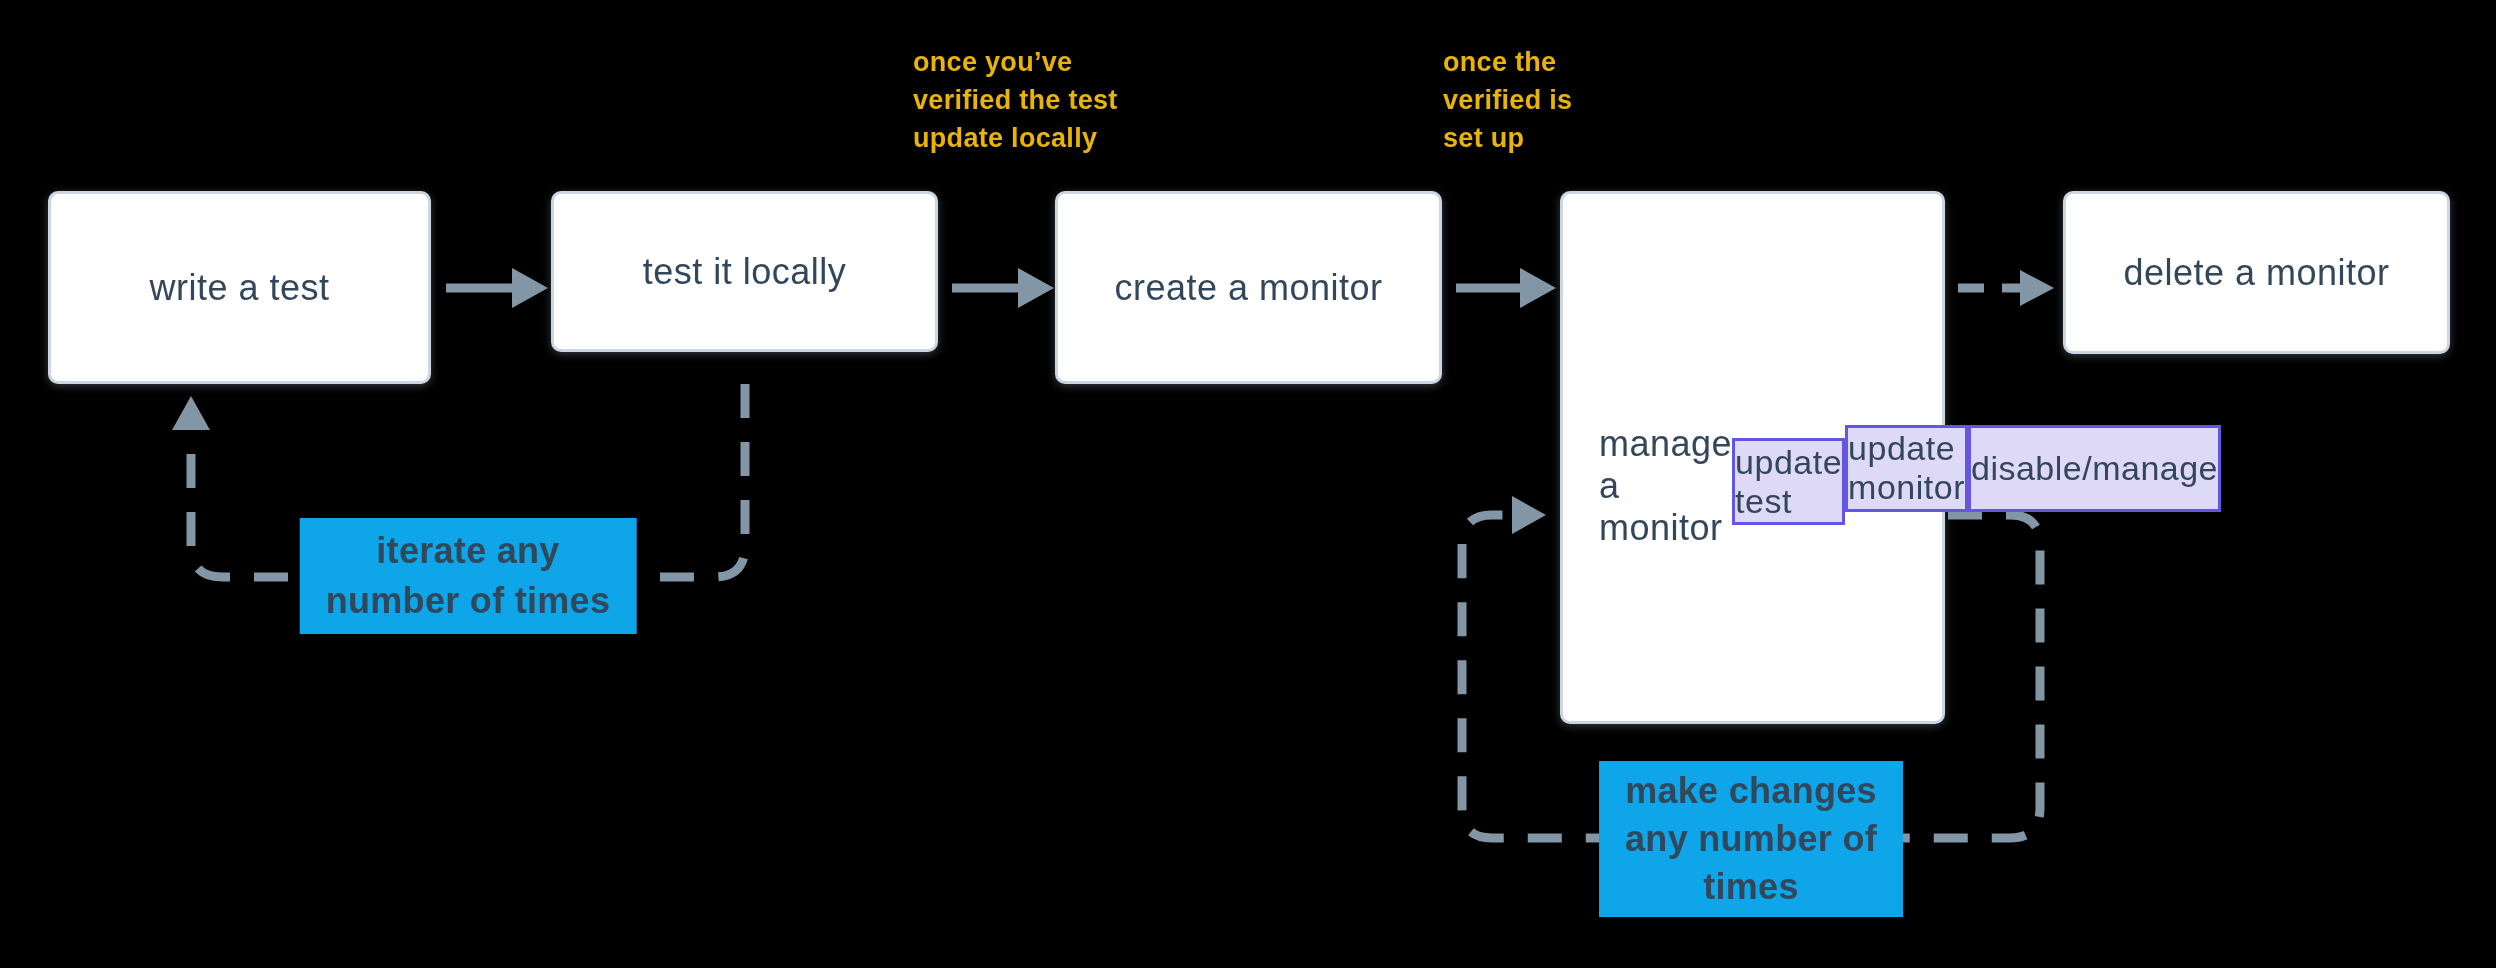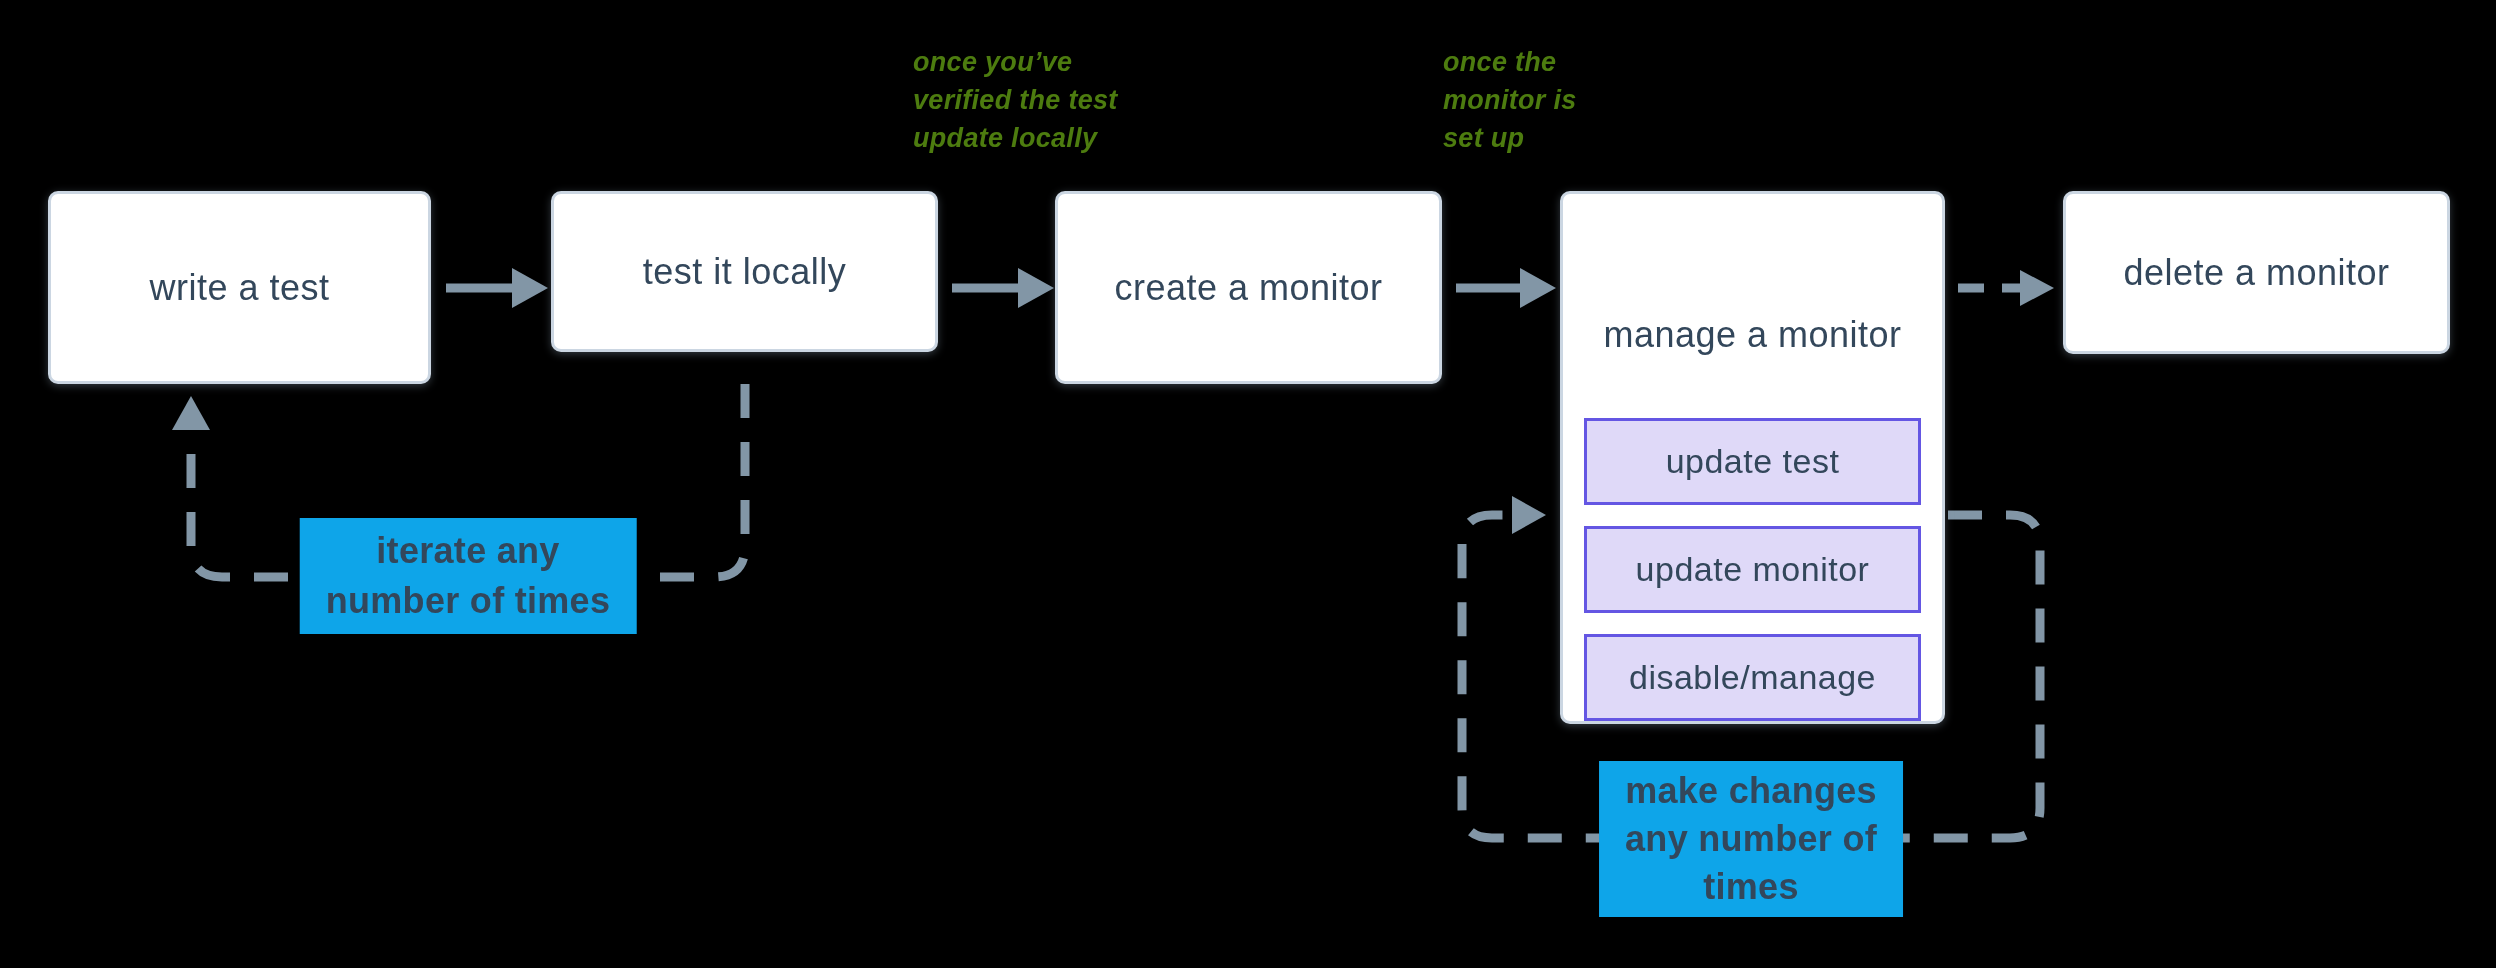--- a/index.html
+++ b/index.html
@@ -30,23 +30,24 @@
     display: flex;
     align-items: center;
     justify-content: center;
     color: #33475b;
     font-size: 36px;
     font-weight: 500;
     letter-spacing: 0.5px;
     box-shadow: 0 2px 8px rgba(150,170,190,0.35);
   }
   .flow-box.tall {
-    flex-direction: column;
-    justify-content: flex-end;
+    flex-direction: row;
+    justify-content: space-between;
     align-items: center;
+    padding-left: 36px;
   }
   .tall-title {
     margin-top: 56px;
     height: 70px;
     display: flex;
     align-items: center;
     justify-content: center;
   }
   .sub-box {
     box-sizing: border-box;
@@ -59,24 +60,23 @@
     align-items: center;
     justify-content: center;
     color: #33475b;
     font-size: 34px;
     font-weight: 500;
   }
   .sub-box + .sub-box { margin-top: 21px; }
   .sub-box.first { margin-top: 48px; }
   .annotation {
     position: absolute;
-    color: #4d7c0f;
+    color: #eab308;
     font-size: 27px;
     font-weight: 700;
-    font-style: italic;
     line-height: 38px;
     letter-spacing: 0.3px;
     white-space: nowrap;
   }
   .annotation span { display: block; }
   .loop-label {
     position: absolute;
     transform: translate(-50%, -50%);
     background: #0ea5e9;
     color: #33475b;
@@ -138,21 +138,21 @@
     <span>times</span>
   </div>
 
   <div class="annotation" style="left:913px; top:43px;">
     <span>once you’ve</span>
     <span>verified the test</span>
     <span>update locally</span>
   </div>
   <div class="annotation" style="left:1443px; top:43px;">
     <span>once the</span>
-    <span>monitor is</span>
+    <span>verified is</span>
     <span>set up</span>
   </div>
 
   <div class="flow-box" style="left:48px; top:191px; width:383px; height:193px;">
     <span>write a test</span>
   </div>
 
   <div class="flow-box" style="left:551px; top:191px; width:387px; height:161px;">
     <span>test it locally</span>
   </div>

